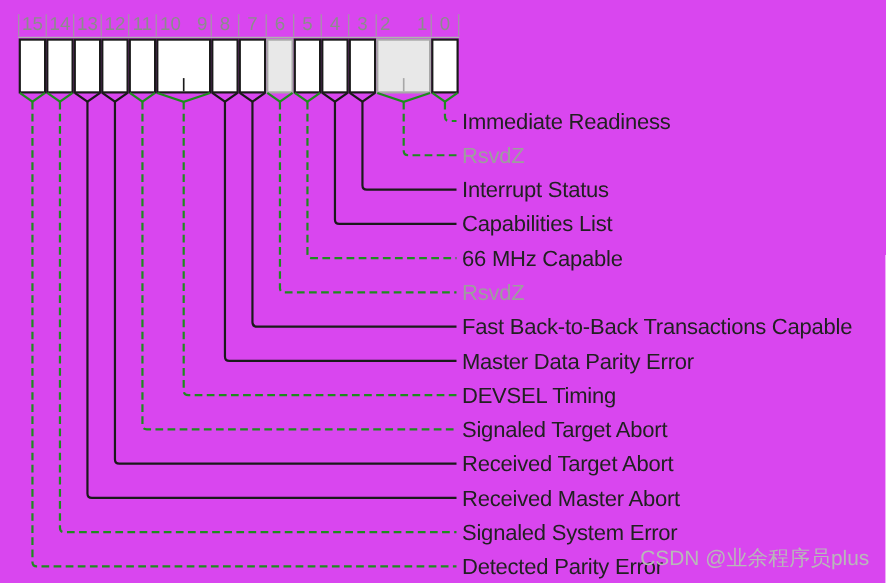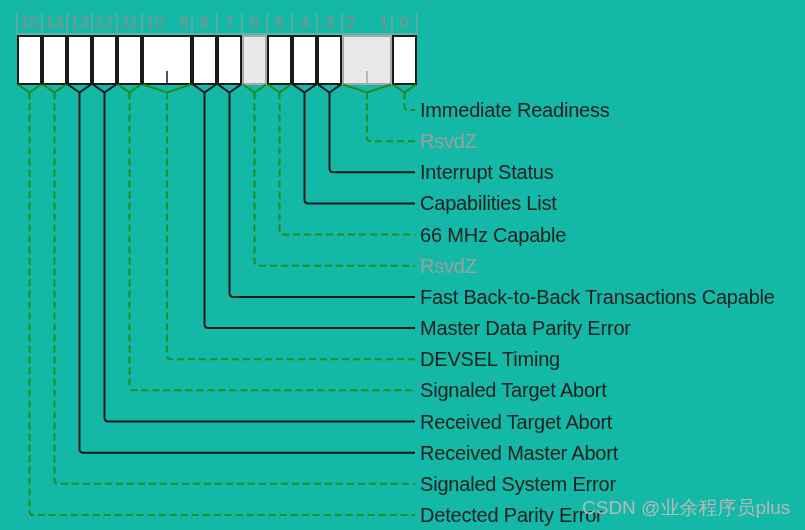--- a/index.html
+++ b/index.html
@@ -1,16 +1,16 @@
 <!DOCTYPE html>
 <html><head>
 <meta charset="utf-8">
 <style>
   html, body { margin: 0; padding: 0; background: #ffffff; }
-  #page { position: relative; width: 805px; height: 530px; background: #14b8a6; overflow: hidden; }
+  #page { position: relative; width: 805px; height: 530px; background: #d946ef; overflow: hidden; }
   svg { display: block; }
   .bitnum { font: 17px "Liberation Sans", sans-serif; }
   .lbl    { font: 20px "Liberation Sans", sans-serif; letter-spacing: -0.2px; }
   .wm     { font: 19px "Liberation Sans", sans-serif; }
 </style>
 </head>
 <body>
 
 <div id="page">
   <svg id="diagram-svg" width="805" height="530" viewBox="0 0 805 530" xmlns="http://www.w3.org/2000/svg">

